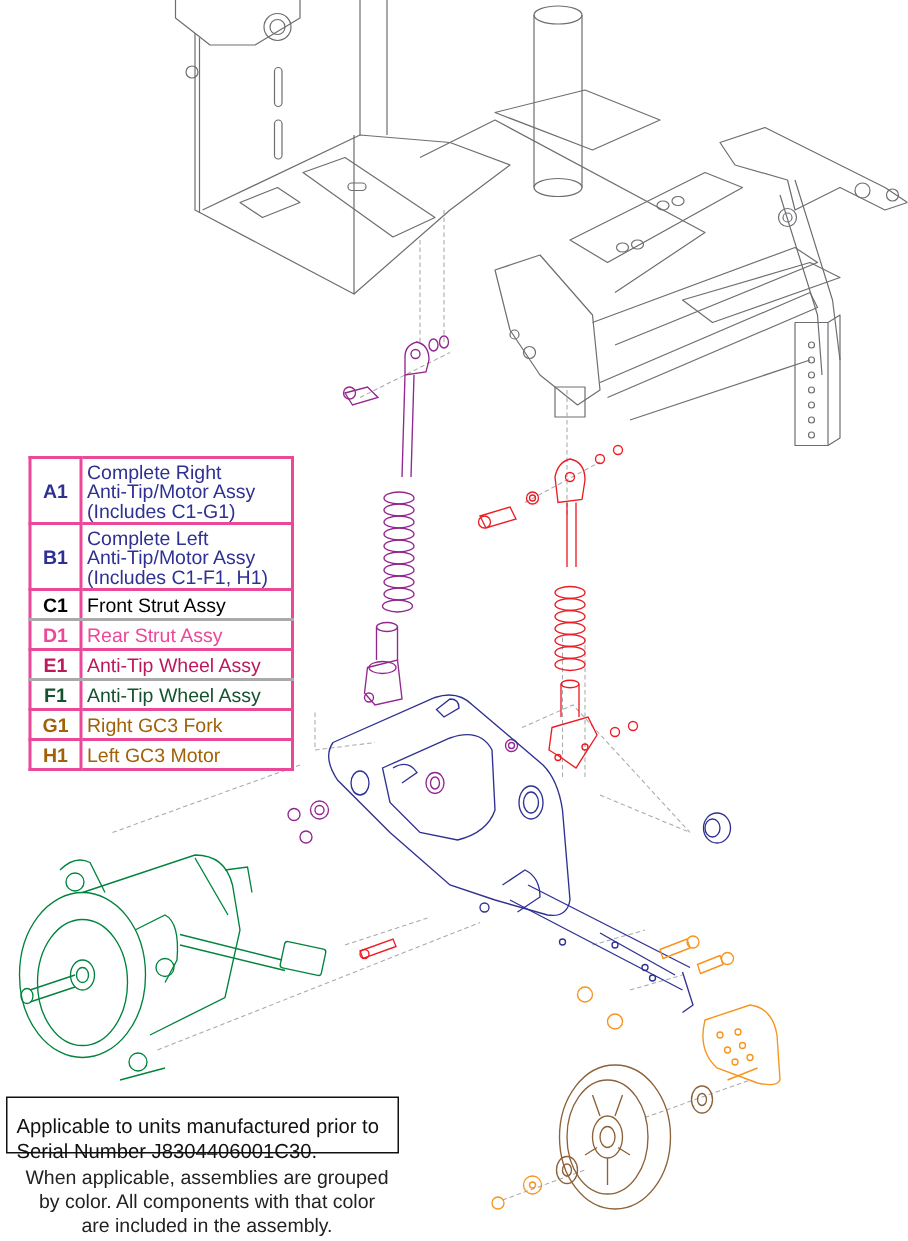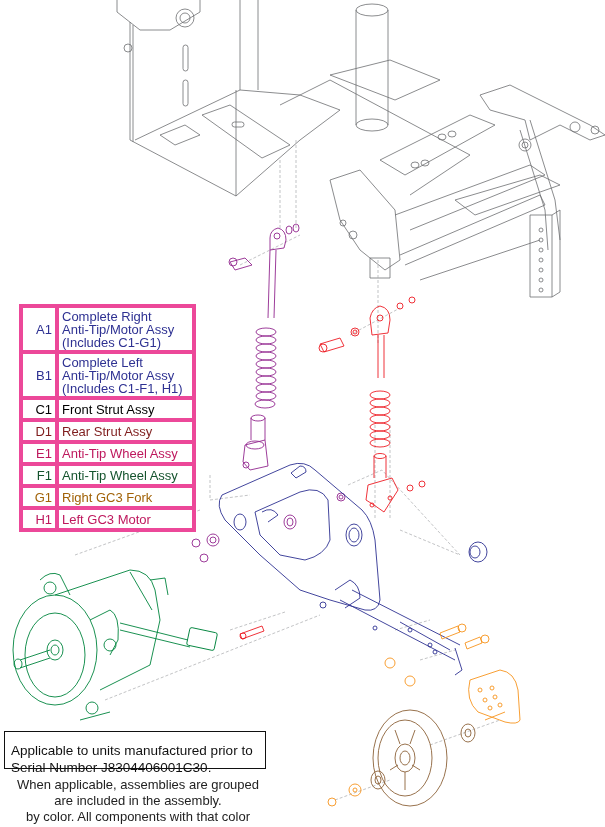--- a/index.html
+++ b/index.html
@@ -1,23 +1,23 @@
 <!DOCTYPE html>
 <html><head>
 <meta charset="utf-8">
 <style>
   html, body { margin: 0; padding: 0; background: #ffffff; }
   body { width: 605px; height: 827px; position: relative; overflow: hidden;
          font-family: "Liberation Sans", sans-serif; }
   #diagram { position: absolute; left: 0; top: 0; width: 605px; height: 827px; }
   .legend { position: absolute; left: 19px; top: 304px; width: 177px;
             border-collapse: collapse; border: 1px solid #555; background: #fff; }
-  .legend td { border: 4px solid #ec4899; padding: 0 3px; font-size: 13px; line-height: 13px;
+  .legend td { border: 2px solid #ec4899; padding: 0 3px; font-size: 13px; line-height: 13px;
                vertical-align: middle; }
-  .legend td.code { width: 26px; text-align: right; }
+  .legend td.code { width: 26px; text-align: center; font-weight: bold; }
   .legend tr.single td { height: 18px; }
   .legend tr.triple td { height: 42px; }
   .legend tr.divider td { border-bottom: 2px solid #aaa; }
   .note-box { position: absolute; left: 4px; top: 731px; width: 262px; height: 38px;
               border: 1.5px solid #111; background: #fff; font-size: 13.5px; line-height: 17px;
               padding: 10px 0 0 6px; box-sizing: border-box; color: #111; }
   .note-box div { white-space: nowrap; }
   .footnote { position: absolute; left: 0; top: 777px; width: 276px; text-align: center;
               font-size: 13px; line-height: 16px; color: #222; }
 </style>
@@ -278,45 +278,45 @@
       <td>
         <div>Complete Left</div>
         <div>Anti-Tip/Motor Assy</div>
         <div>(Includes C1-F1, H1)</div>
       </td>
     </tr>
     <tr class="single divider" style="color:#000000">
       <td class="code">C1</td>
       <td>Front Strut Assy</td>
     </tr>
-    <tr class="single" style="color:#7f1d1d">
+    <tr class="single" style="color:#ec4899">
       <td class="code">D1</td>
       <td>Rear Strut Assy</td>
     </tr>
     <tr class="single divider" style="color:#be185d">
       <td class="code">E1</td>
       <td>Anti-Tip Wheel Assy</td>
     </tr>
     <tr class="single" style="color:#14532d">
       <td class="code">F1</td>
       <td>Anti-Tip Wheel Assy</td>
     </tr>
     <tr class="single" style="color:#a16207">
       <td class="code">G1</td>
       <td>Right GC3 Fork</td>
     </tr>
-    <tr class="single" style="color:#be185d">
+    <tr class="single" style="color:#a16207">
       <td class="code">H1</td>
       <td>Left GC3 Motor</td>
     </tr>
   </tbody>
 </table>
 
 <div class="note-box">
   <div>Applicable to units manufactured prior to</div>
   <div>Serial Number J8304406001C30.</div>
 </div>
 
 <div class="footnote">
   <div>When applicable, assemblies are grouped</div>
+  <div>by color. All components with that color</div>
   <div>are included in the assembly.</div>
-  <div>by color. All components with that color</div>
 </div>
 
 </body></html>

